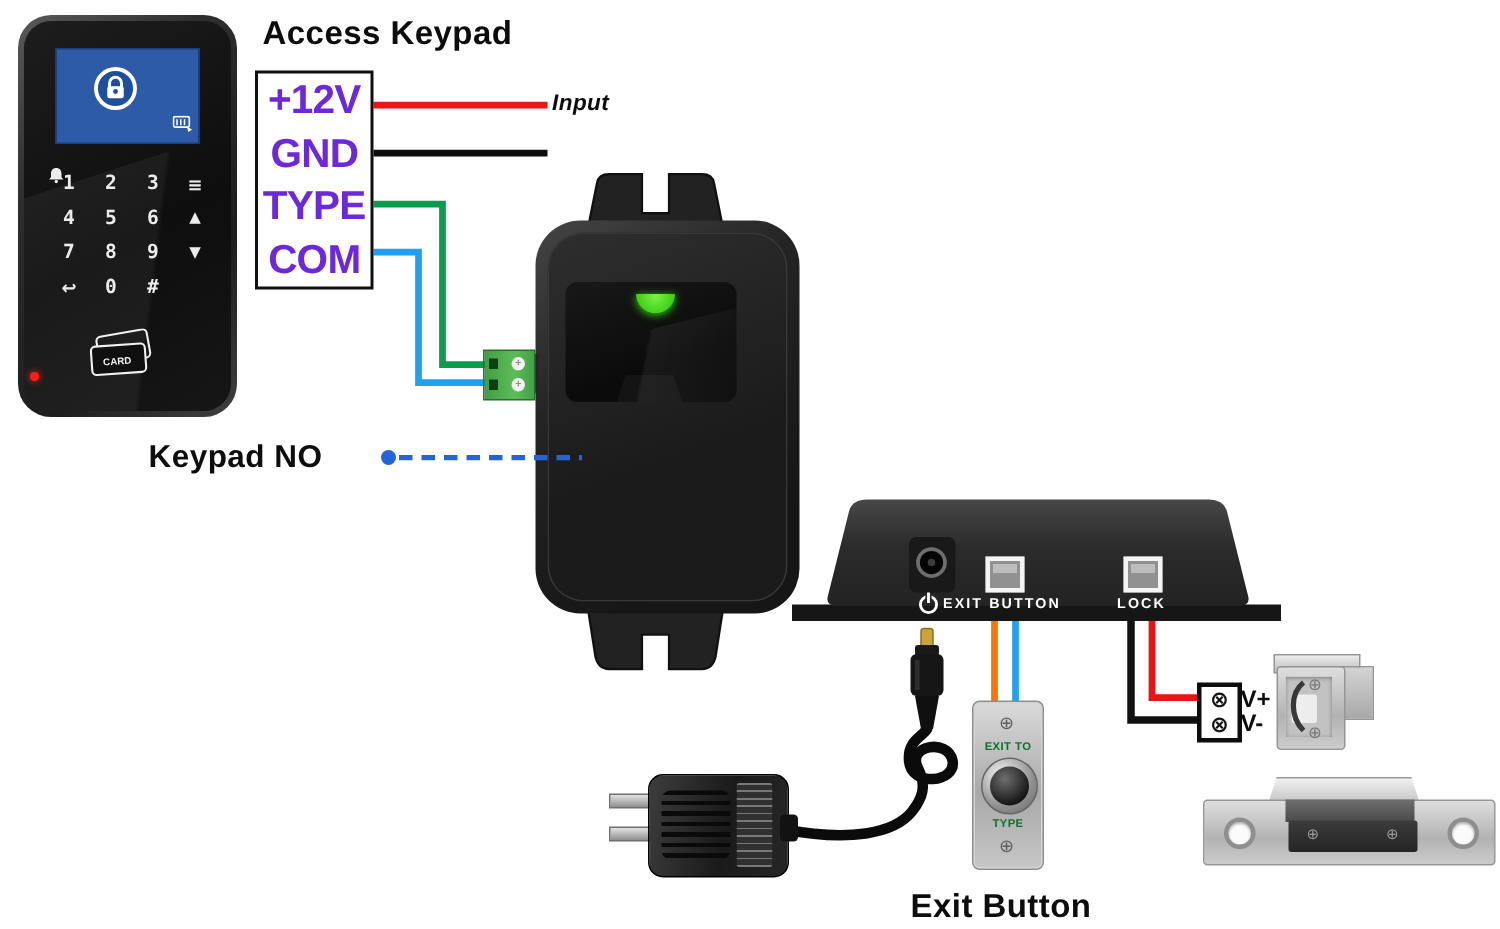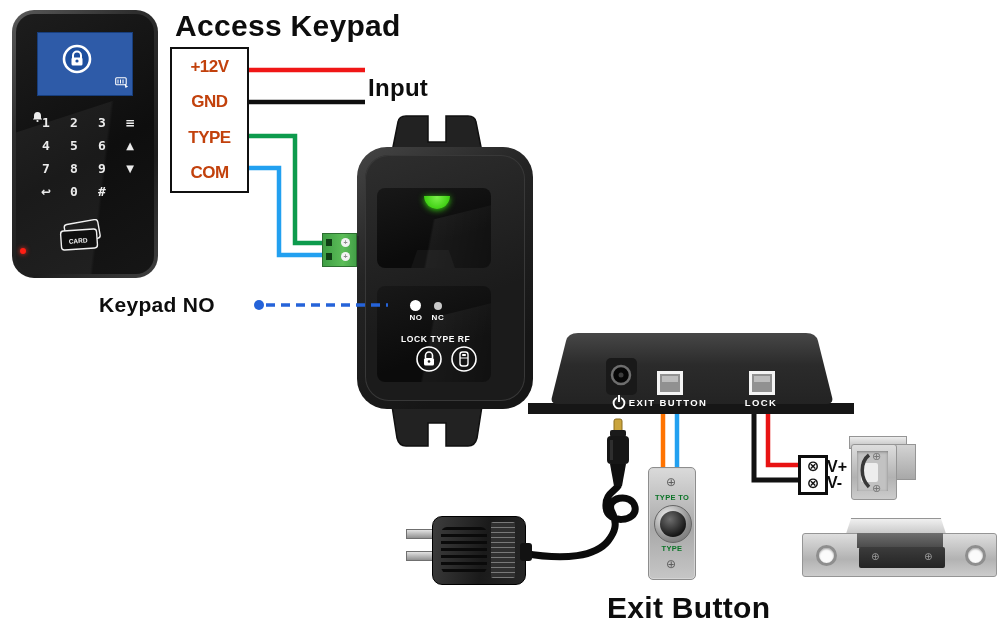--- a/index.html
+++ b/index.html
@@ -1,20 +1,20 @@
 <!DOCTYPE html>
 <html><head>
 <meta charset="utf-8">
 <style>
   html,body{margin:0;padding:0;background:#fff;}
   .canvas{position:relative;width:1000px;height:619px;background:#fff;overflow:hidden;
           font-family:"Liberation Sans",sans-serif;}
   .abs{position:absolute;}
   svg{position:absolute;left:0;top:0;}
-  .title{position:absolute;font-weight:800;font-size:30px;color:#0d0d0d;letter-spacing:.3px;white-space:nowrap;}
+  .title{position:absolute;font-weight:800;font-size:22px;color:#0d0d0d;letter-spacing:.3px;white-space:nowrap;}
 
   
   .keypad{position:absolute;left:12px;top:10px;width:146px;height:268px;border-radius:22px;
     background:linear-gradient(135deg,#5a5a5a,#2e2e2e 30%,#1d1d1d 70%,#404040);}
   .keypad-inner{position:absolute;left:4px;top:4px;right:4px;bottom:4px;border-radius:18px;
     background:linear-gradient(150deg,#1d1d1d,#0e0e0e 55%,#161616);overflow:hidden;}
   .keypad-inner:before{content:"";position:absolute;left:-30px;top:90px;width:260px;height:160px;
     background:linear-gradient(115deg,rgba(255,255,255,.05) 0 45%,transparent 46%);transform:rotate(-18deg);}
   .screen{position:absolute;left:21px;top:18px;width:94px;height:62px;background:#2e5ba8;
     border:1px solid #173e7d;}
@@ -24,21 +24,21 @@
     font-family:"DejaVu Sans Mono",monospace;font-weight:700;font-size:13px;}
   .key.sym{font-size:10px;font-family:"DejaVu Sans",sans-serif;}
   .key.sym2{font-size:12px;font-family:"DejaVu Sans",sans-serif;}
   .led{position:absolute;left:4px;top:234px;width:6px;height:6px;border-radius:50%;
     background:#ff1e14;box-shadow:0 0 5px #ff2a1e;}
 
   
   .termbox{position:absolute;left:170px;top:47px;width:75px;height:142px;background:#fff;
     border:2.5px solid #101010;display:flex;flex-direction:column;justify-content:space-around;
     align-items:center;}
-  .termbox div{font-weight:800;font-size:17px;color:#c2410c;letter-spacing:-.5px;}
+  .termbox div{font-weight:800;font-size:27px;color:#6d28d9;letter-spacing:-.5px;}
 
   
   .receiver{position:absolute;left:357px;top:147px;width:176px;height:262px;border-radius:30px;
     background:linear-gradient(145deg,#454545,#242424 35%,#161616 80%);}
   .receiver-inner{position:absolute;left:8px;top:8px;right:8px;bottom:8px;border-radius:24px;
     background:linear-gradient(160deg,#2e2e2e,#1b1b1b 60%);box-shadow:inset 0 0 0 1px #383838;}
   .rpanel{position:absolute;background:linear-gradient(160deg,#181818,#0b0b0b 65%);border-radius:8px;overflow:hidden;}
   .rpanel:after{content:"";position:absolute;left:-40px;top:30px;width:220px;height:120px;
     background:linear-gradient(115deg,transparent 40%,rgba(255,255,255,.06) 41%,rgba(255,255,255,.01) 75%);
     transform:rotate(-14deg);}
@@ -140,21 +140,21 @@
       <circle cx="619" cy="403" r="5.4" stroke="#fff" stroke-width="1.9" fill="none"></circle>
       <line x1="619" y1="395.5" x2="619" y2="400.5" stroke="#2b2b2b" stroke-width="4.2"></line>
       <line x1="619" y1="395" x2="619" y2="402" stroke="#fff" stroke-width="1.9"></line>
     </g>
 
     <path d="M392 152 L398 122 Q399 116 406 116 H428 V142 H446 V116 H468 Q475 116 476 122 L482 152 Z" fill="#222" stroke="#101010" stroke-width="1.5"></path>
     <path d="M392 406 L397 438 Q399 446 406 446 H428 V423 H446 V446 H468 Q475 446 477 438 L482 406 Z" fill="#222" stroke="#101010" stroke-width="1.5"></path>
   </svg>
 
   <div class="title" style="left:175px;top:9px;">Access Keypad</div>
-  <div class="title" style="left:368px;top:74px;font-size:24px;">Input</div>
+  <div class="title" style="left:368px;top:60px;font-size:15px;font-style:italic;">Input</div>
   <div class="title" style="left:99px;top:293px;font-size:21px;">Keypad NO</div>
   <div class="title" style="left:607px;top:591px;">Exit Button</div>
 
   <div class="keypad">
     <div class="keypad-inner">
       <div class="screen">
         <svg width="30" height="30" style="left:24px;top:11px;">
           <circle cx="15" cy="15" r="13" fill="#1e4f9e" stroke="#fff" stroke-width="2.6"></circle>
           <path d="M11 14 V11.5 a4 4 0 0 1 8 0 V14" stroke="#fff" stroke-width="2" fill="none"></path>
           <rect x="9.5" y="13.5" width="11" height="8" rx="1.5" fill="#fff"></rect>
@@ -208,40 +208,20 @@
     <div>TYPE</div>
     <div>COM</div>
   </div>
 
   <div class="receiver">
     <div class="receiver-inner"></div>
     <div class="rpanel" style="left:20px;top:41px;width:114px;height:80px;">
       <div class="led-green"></div>
       <div class="notch"></div>
     </div>
-    <div class="rpanel" style="left:20px;top:139px;width:114px;height:96px;">
-      <div class="dot" style="left:33px;top:14px;width:11px;height:11px;background:#fff;"></div>
-      <div class="dot" style="left:57px;top:16px;width:8px;height:8px;background:#c9c9c9;"></div>
-      <div class="rlabel" style="left:29px;top:27px;width:20px;font-size:8px;">NO</div>
-      <div class="rlabel" style="left:51px;top:27px;width:20px;font-size:8px;">NC</div>
-      <div class="rlabel" style="left:16px;top:48px;width:70px;font-size:8.5px;">LOCK TYPE</div>
-      <svg width="28" height="28" style="left:38px;top:59px;">
-        <circle cx="14" cy="14" r="12" stroke="#fff" stroke-width="1.6" fill="none"></circle>
-        <path d="M10.5 13 V10.5 a3.5 3.5 0 0 1 7 0 V13" stroke="#fff" stroke-width="1.6" fill="none"></path>
-        <rect x="9" y="13" width="10" height="7.5" rx="1.5" fill="#fff"></rect>
-        <circle cx="14" cy="16.5" r="1.3" fill="#111"></circle>
-      </svg>
-      <div class="rlabel" style="left:67px;top:48px;width:40px;font-size:8.5px;">RF</div>
-      <svg width="28" height="28" style="left:73px;top:59px;">
-        <circle cx="14" cy="14" r="12" stroke="#fff" stroke-width="1.6" fill="none"></circle>
-        <rect x="10" y="7" width="8" height="14" rx="2.5" stroke="#fff" stroke-width="1.4" fill="none"></rect>
-        <rect x="12.2" y="9" width="3.6" height="2" fill="#fff"></rect>
-        <line x1="10" y1="13" x2="18" y2="13" stroke="#fff" stroke-width="1.2"></line>
-      </svg>
-    </div>
   </div>
 
   <div class="abs" style="left:351px;top:236px;width:8px;height:26px;background:#262626;"></div>
   <div class="greenblock">
     <div class="gslot" style="left:3px;top:5px;"></div>
     <div class="gslot" style="left:3px;top:19px;"></div>
     <div class="gscrew" style="left:18px;top:4px;">+</div>
     <div class="gscrew" style="left:18px;top:18px;">+</div>
   </div>
 
@@ -260,21 +240,21 @@
   <div class="prong" style="left:406px;top:529px;"></div>
   <div class="prong" style="left:406px;top:551px;"></div>
   <div class="adapter">
     <div class="vents"></div>
     <div class="adlabel"></div>
   </div>
   <div class="relief"></div>
 
   <div class="plate">
     <div class="screw" style="left:17px;top:8px;">⊕</div>
-    <div class="plate-text" style="top:25px;">TYPE TO</div>
+    <div class="plate-text" style="top:25px;">EXIT TO</div>
     <div class="btn-outer">
       <div class="btn-inner"></div>
     </div>
     <div class="plate-text" style="top:76px;">TYPE</div>
     <div class="screw" style="left:17px;top:90px;">⊕</div>
   </div>
 
   <div class="abs metal" style="left:849px;top:436px;width:56px;height:11px;background:linear-gradient(180deg,#ececec,#bdbdbd);"></div>
   <div class="abs metal" style="left:893px;top:444px;width:21px;height:34px;background:linear-gradient(180deg,#d3d3d3,#a8a8a8);"></div>
   <div class="abs metal" style="left:851px;top:444px;width:44px;height:54px;border-radius:3px;"></div>

